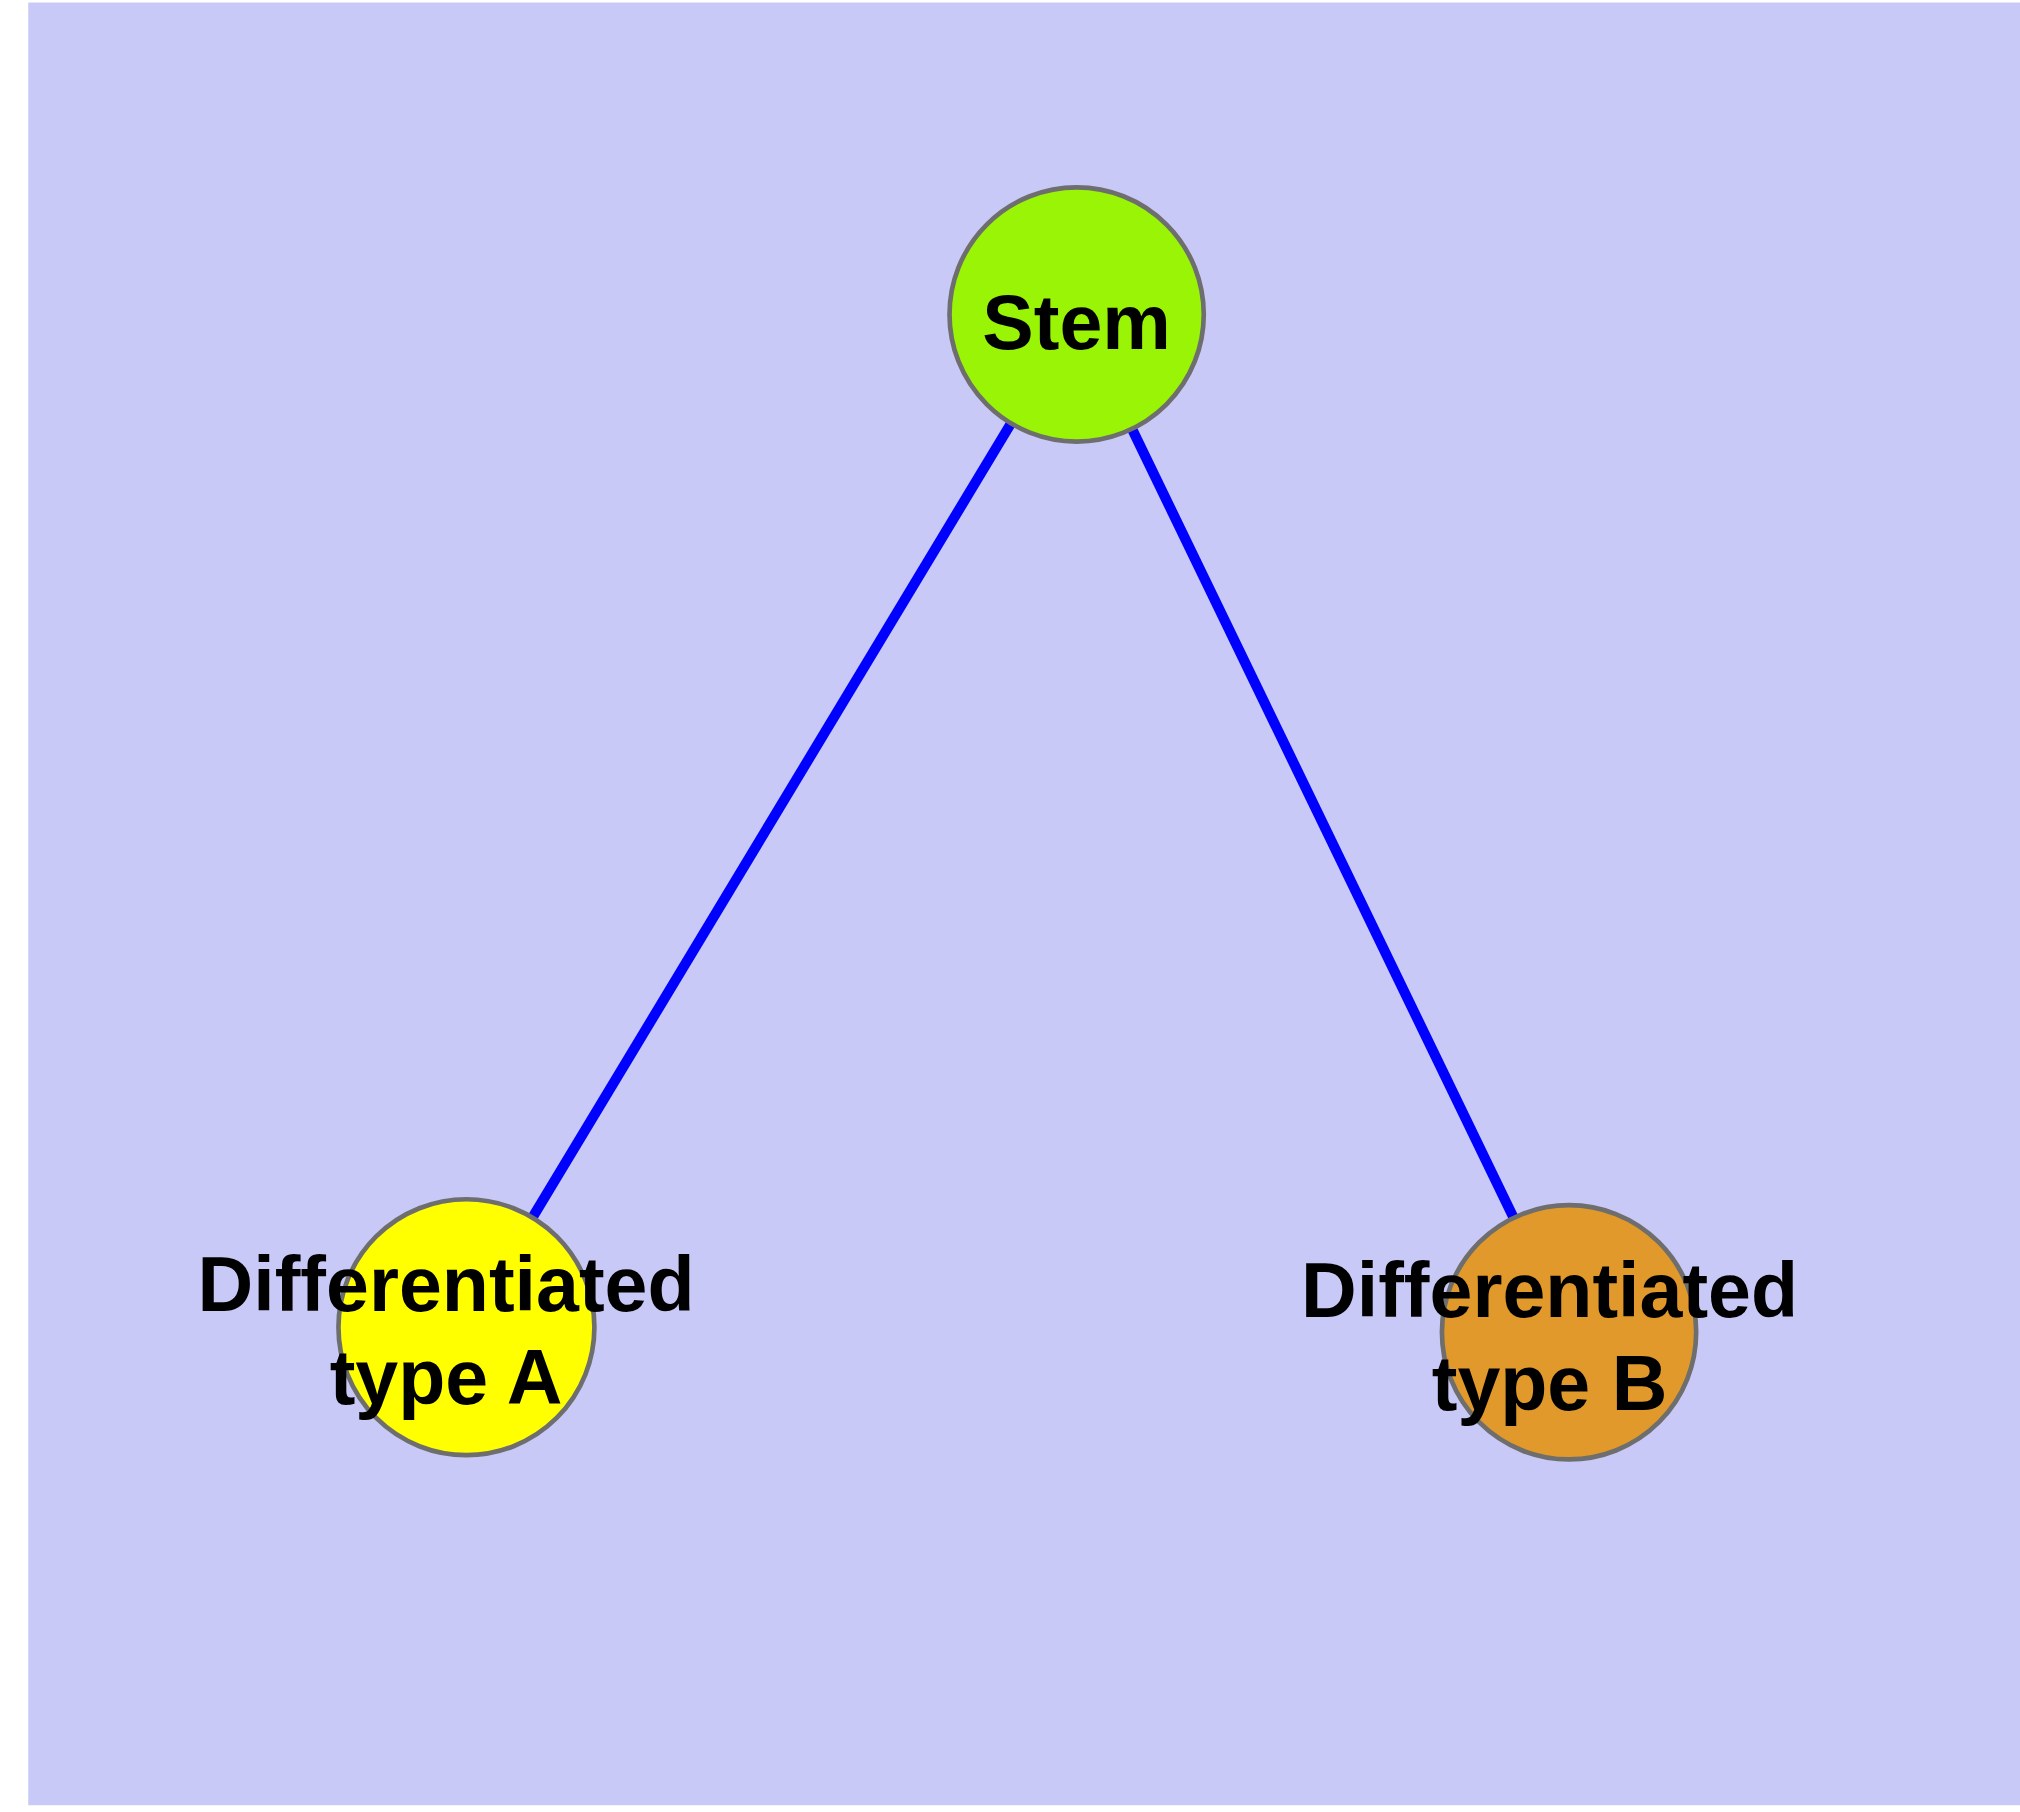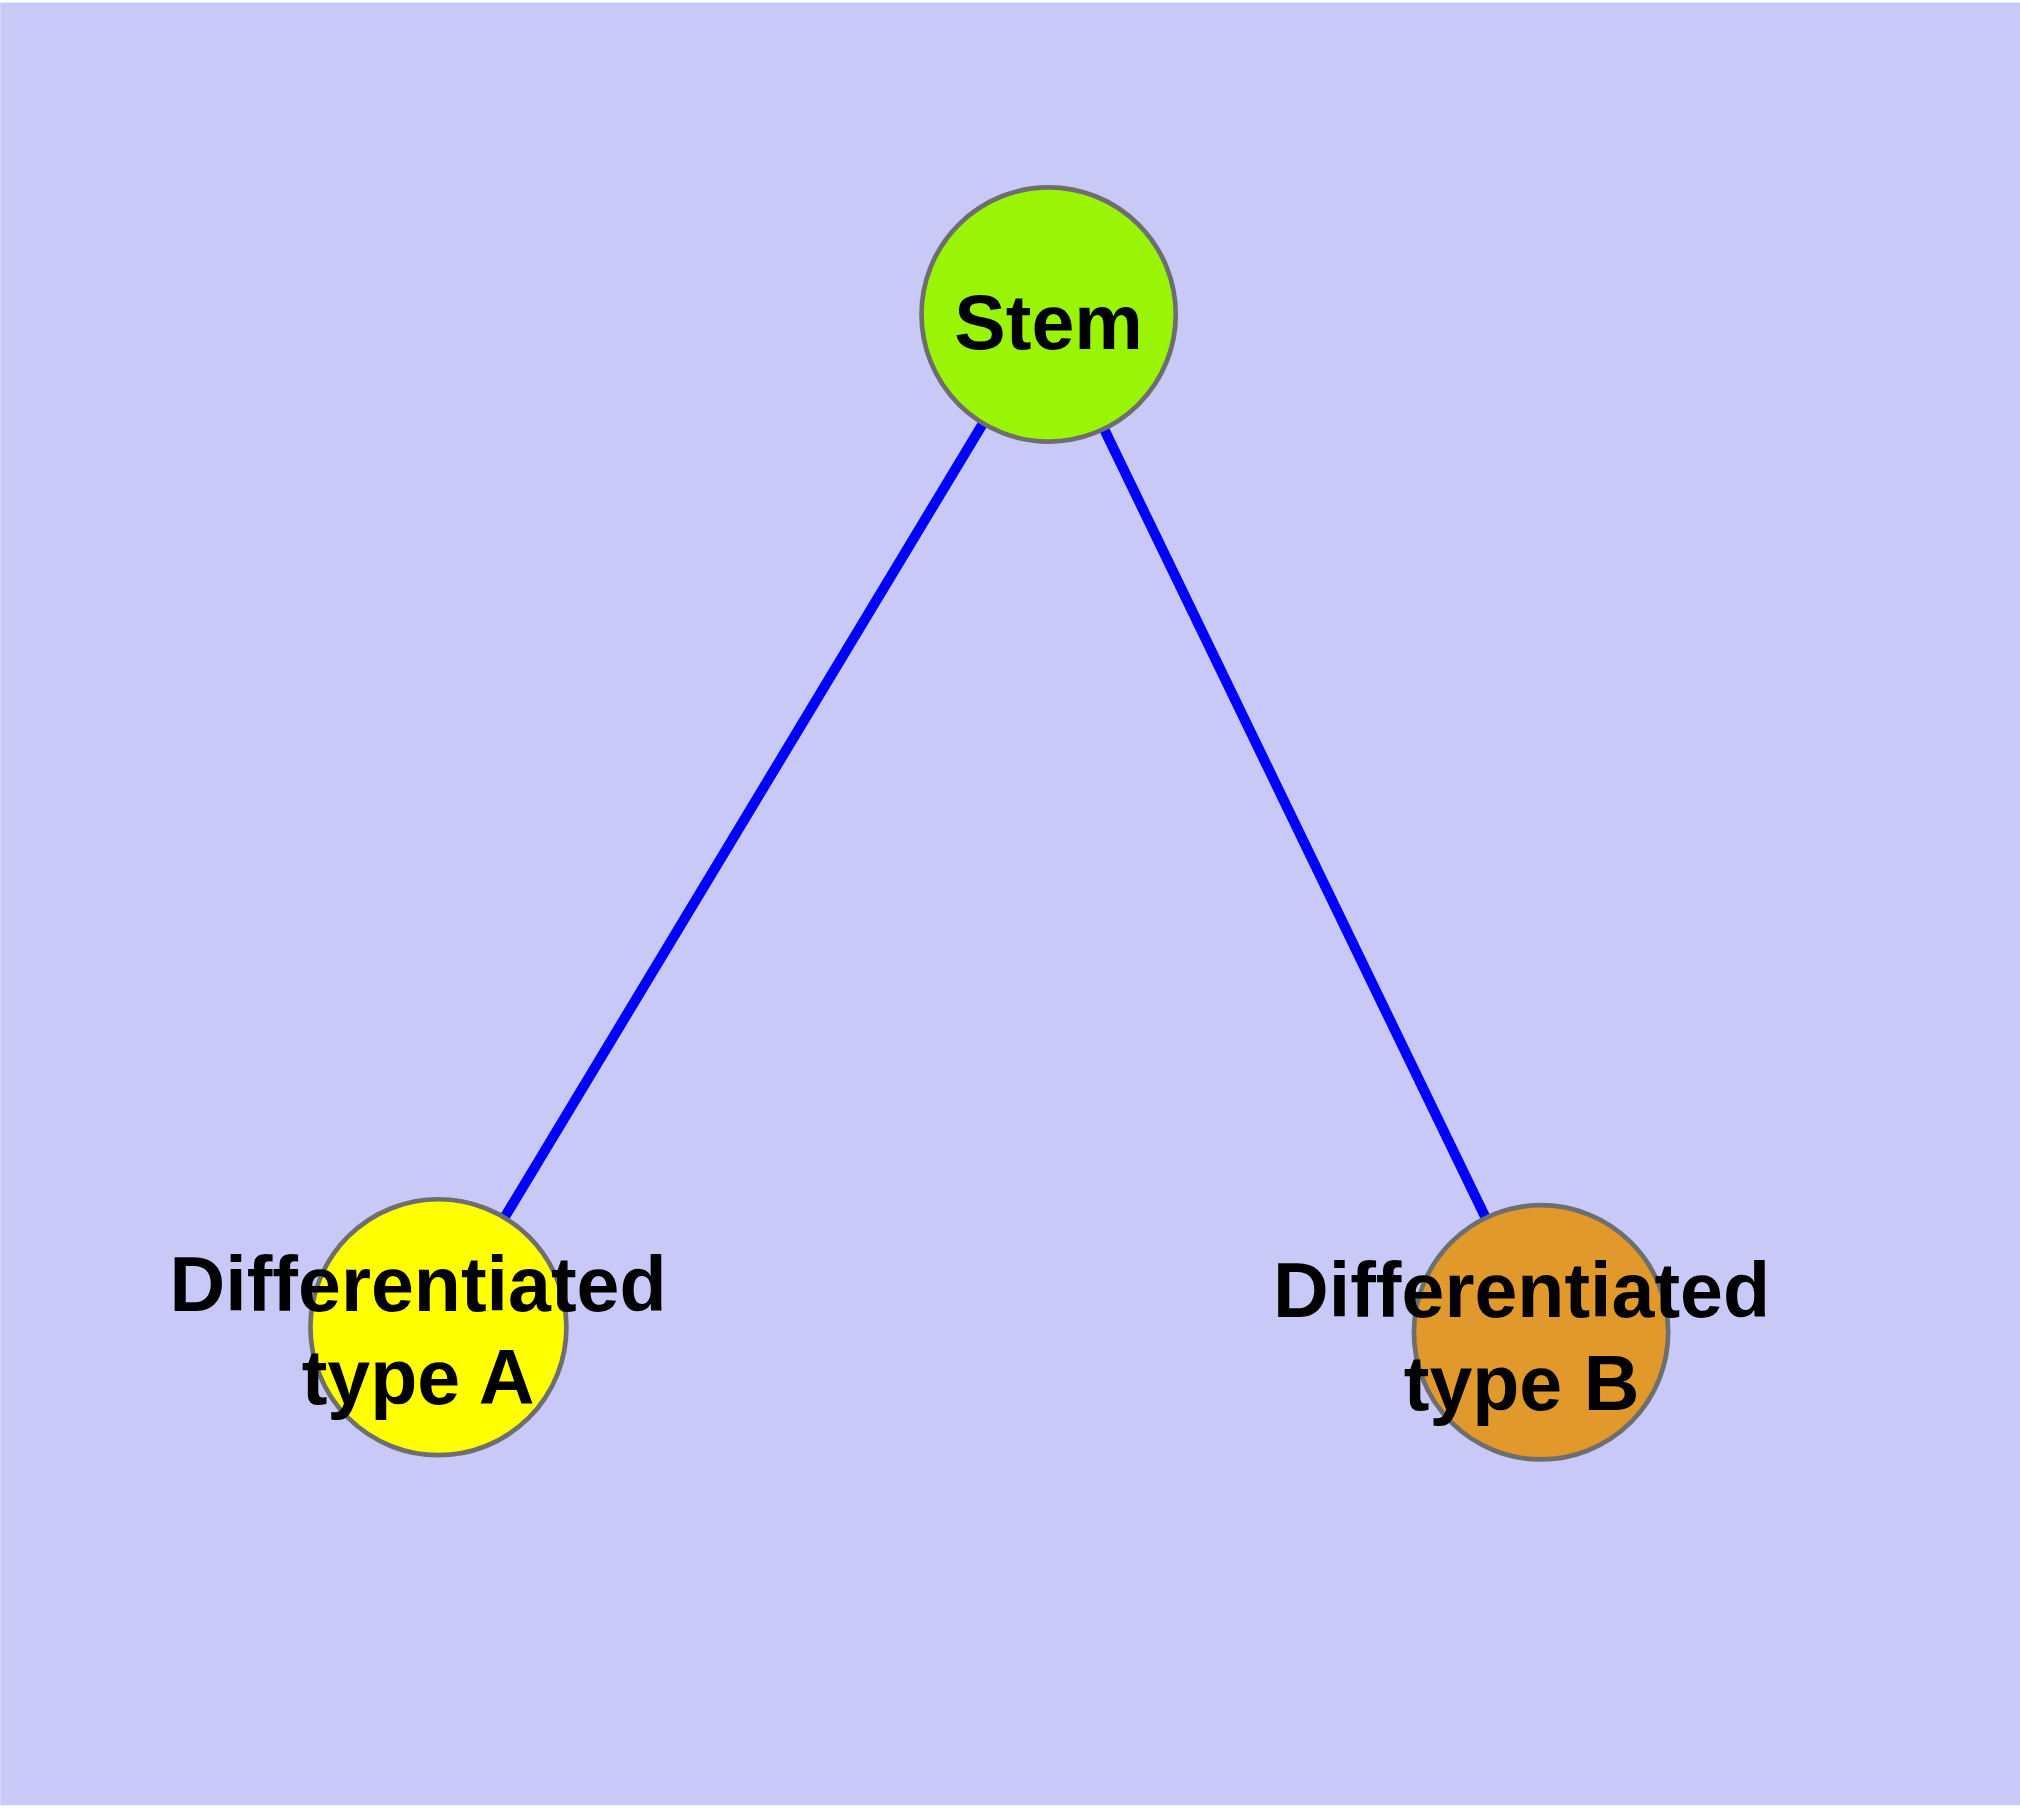--- a/index.html
+++ b/index.html
@@ -8,20 +8,21 @@
     background: #ffffff;
     width: 2021px;
     height: 1812px;
     overflow: hidden;
   }
   #stage {
     position: relative;
     width: 1684px;
     height: 1812px;
     font-family: "Liberation Sans", sans-serif;
+    margin-left: 28px;
   }
   svg.diagram {
     display: block;
     width: 2021px;
     height: 1812px;
   }
   .node-label {
     font-family: "Liberation Sans", sans-serif;
     font-weight: bold;
     font-size: 91px;

